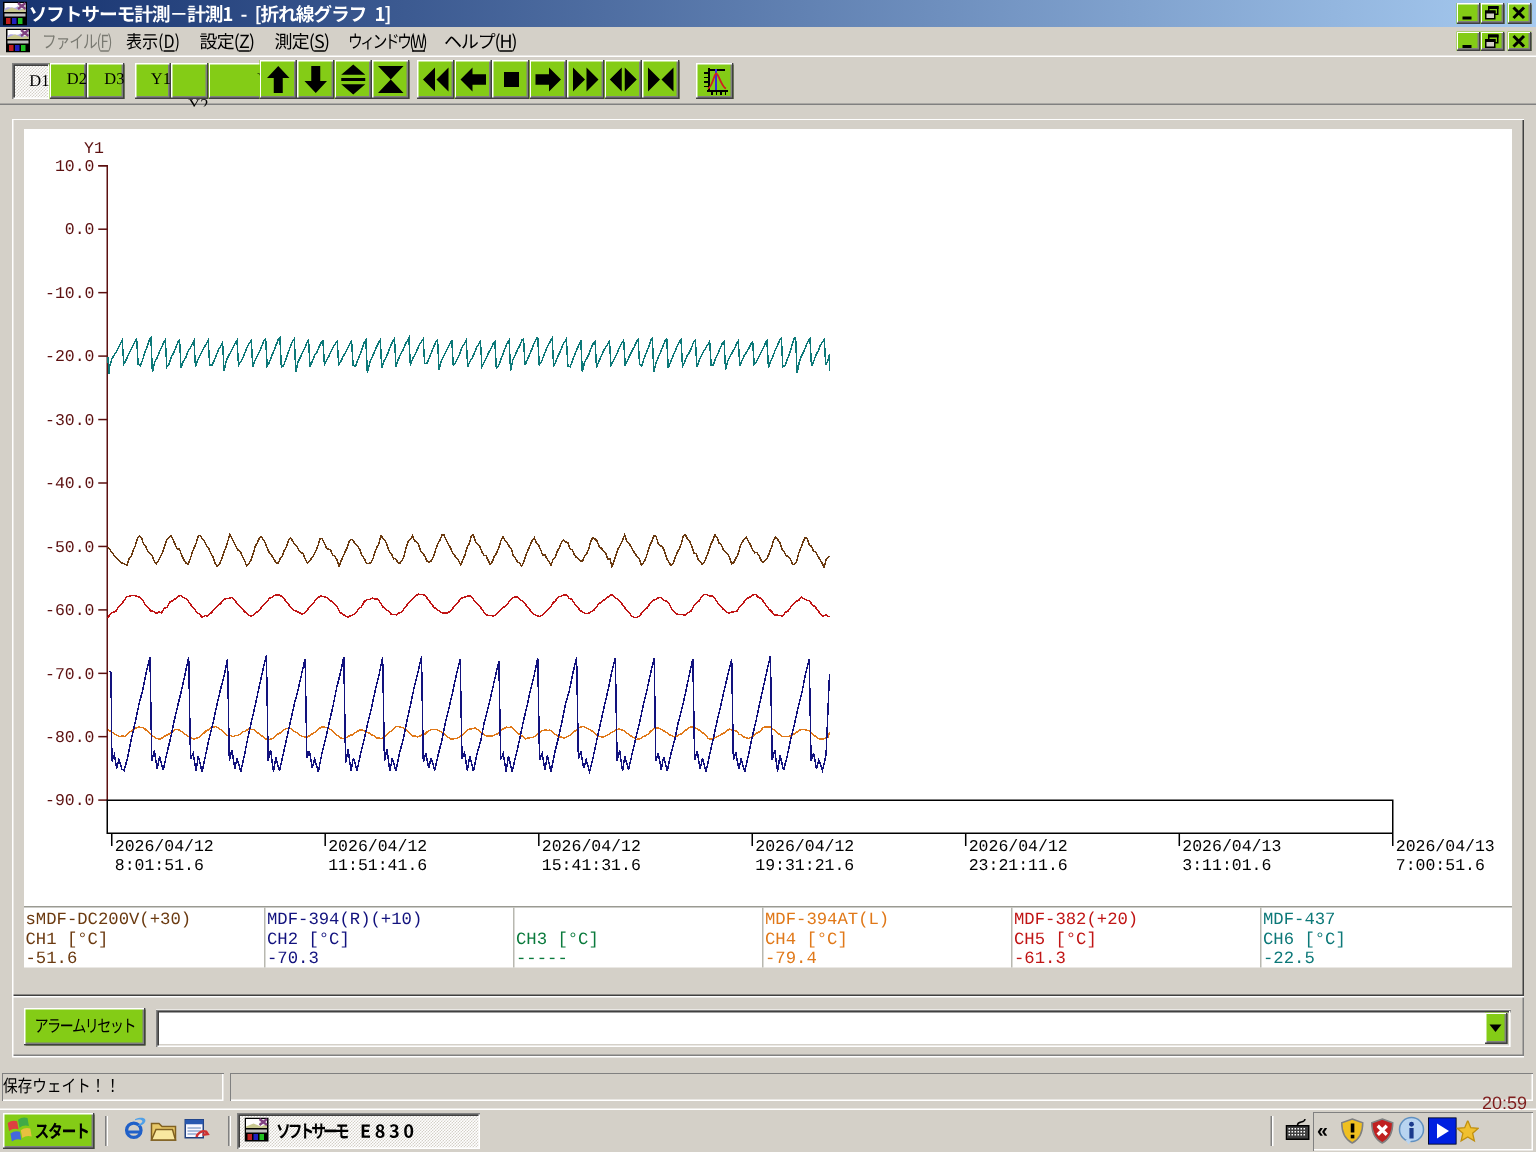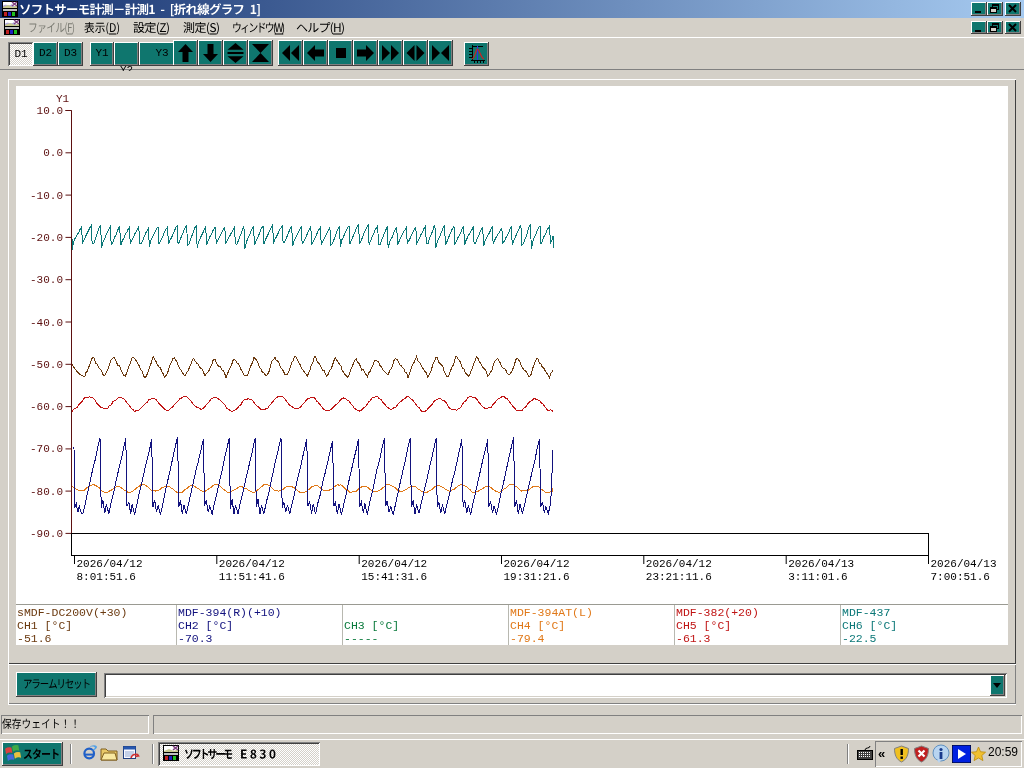--- a/index.html
+++ b/index.html
@@ -1,18 +1,18 @@
 <!DOCTYPE html>
 <html><head><meta charset="utf-8"><style>
 *{margin:0;padding:0;box-sizing:border-box}
 body{width:1024px;height:768px;overflow:hidden;background:#d4d0c8;font-family:"Liberation Sans",sans-serif;position:relative}
 .abs{position:absolute}
-.raised2{background:#0f766e;box-shadow:inset -1px -1px 0 #404040,inset 1px 1px 0 #fff,inset -2px -2px 0 #808080}
+.raised2{background:#84cc16;box-shadow:inset -1px -1px 0 #404040,inset 1px 1px 0 #fff,inset -2px -2px 0 #808080}
 .pressed{box-shadow:inset 1px 1px 0 #808080,inset -1px -1px 0 #fff,inset 2px 2px 0 #404040;background:#fff;background-image:linear-gradient(45deg,#d4d0c8 25%,transparent 25%,transparent 75%,#d4d0c8 75%),linear-gradient(45deg,#d4d0c8 25%,transparent 25%,transparent 75%,#d4d0c8 75%);background-size:2px 2px;background-position:0 0,1px 1px}
-.btnlbl{font-size:11px;color:#000;text-align:center;font-family:Liberation Mono, monospace}
+.btnlbl{font-size:11px;color:#000;text-align:right;font-family:Liberation Serif, serif}
 svg{display:block}
 text.ax{font:11px "Liberation Mono",monospace;fill:#5c1010}
 text.dt{font:11px "Liberation Mono",monospace;fill:#000}
 text.lg{font:11.5px "Liberation Mono",monospace}
 </style></head><body>
 <div class="abs" style="left:0;top:0;width:1024px;height:18px;background:linear-gradient(90deg,#16326f,#a6caf0)">
 <svg class="abs" style="left:0;top:0" width="560" height="18">
       <path d="M22.05 13.275 23.5375 14.55C25.5125 13.5875 26.9 12.225 27.875 10.7125C28.7875 9.3125 29.2875 7.7875 29.6125 6.324999999999999C29.700000000000003 5.9625 29.8375 5.35 29.9875 4.862499999999999L27.9625 4.5875C27.975 4.9 27.925 5.525 27.8 6.1C27.6 7.125 27.25 8.5375 26.325 9.875C25.425 11.1875 24.075 12.425 22.05 13.275ZM21.7875 4.65 20.1875 5.475C20.7625 6.2749999999999995 21.675 7.9125 22.3 9.25L23.95 8.3125C23.4875 7.4375 22.4125 5.525 21.7875 4.65Z M41.859375 5.674999999999999 40.621875 4.887499999999999C40.296875 4.975 39.896875 4.987499999999999 39.646875 4.987499999999999C38.946875000000006 4.987499999999999 34.796875 4.987499999999999 33.871875 4.987499999999999C33.459375 4.987499999999999 32.746875 4.924999999999999 32.371875 4.887499999999999V6.6499999999999995C32.696875000000006 6.625 33.296875 6.6 33.859375 6.6C34.796875 6.6 38.934375 6.6 39.684375 6.6C39.521875 7.6625 39.046875 9.087499999999999 38.221875000000004 10.125C37.209375 11.3875 35.796875 12.475 33.321875000000006 13.0625L34.684375 14.55C36.909375000000004 13.8375 38.571875000000006 12.6 39.709375 11.1C40.746875 9.712499999999999 41.296875 7.7749999999999995 41.584375 6.55C41.646875 6.2875 41.746875 5.924999999999999 41.859375 5.674999999999999Z M46.41875 12.8C46.41875 13.3 46.368750000000006 14.05 46.29375 14.55H48.243750000000006C48.19375000000001 14.0375 48.13125000000001 13.1625 48.13125000000001 12.8V9.2625C49.48125 9.725 51.35625 10.45 52.643750000000004 11.125L53.35625 9.399999999999999C52.206250000000004 8.837499999999999 49.806250000000006 7.949999999999999 48.13125000000001 7.4624999999999995V5.612499999999999C48.13125000000001 5.1 48.19375000000001 4.549999999999999 48.243750000000006 4.112499999999999H46.29375C46.38125000000001 4.549999999999999 46.41875 5.174999999999999 46.41875 5.612499999999999C46.41875 6.675 46.41875 11.85 46.41875 12.8Z M54.96562500000001 6.4125V8.1125C55.24062500000001 8.087499999999999 55.69062500000001 8.0625 56.31562500000001 8.0625H57.37812500000001V9.7625C57.37812500000001 10.325 57.34062500000001 10.825 57.30312500000001 11.075H59.05312500000001C59.040625000000006 10.825 59.00312500000001 10.3125 59.00312500000001 9.7625V8.0625H61.96562500000001V8.5375C61.96562500000001 11.6125 60.90312500000001 12.6875 58.49062500000001 13.525L59.82812500000001 14.7875C62.84062500000001 13.4625 63.59062500000001 11.575 63.59062500000001 8.475V8.0625H64.51562500000001C65.17812500000001 8.0625 65.61562500000001 8.075 65.89062500000001 8.1V6.4375C65.55312500000001 6.5 65.17812500000001 6.5249999999999995 64.51562500000001 6.5249999999999995H63.59062500000001V5.2125C63.59062500000001 4.7125 63.64062500000001 4.299999999999999 63.665625000000006 4.049999999999999H61.89062500000001C61.92812500000001 4.299999999999999 61.96562500000001 4.7125 61.96562500000001 5.2125V6.5249999999999995H59.00312500000001V5.2875C59.00312500000001 4.799999999999999 59.040625000000006 4.399999999999999 59.07812500000001 4.1625H57.30312500000001C57.34062500000001 4.5375 57.37812500000001 4.924999999999999 57.37812500000001 5.2875V6.5249999999999995H56.31562500000001C55.69062500000001 6.5249999999999995 55.17812500000001 6.449999999999999 54.96562500000001 6.4125Z M67.13750000000002 8.212499999999999V10.175C67.60000000000001 10.15 68.43750000000001 10.1125 69.15 10.1125C70.61250000000001 10.1125 74.73750000000001 10.1125 75.86250000000001 10.1125C76.38750000000002 10.1125 77.025 10.1625 77.32500000000002 10.175V8.212499999999999C77.00000000000001 8.2375 76.45000000000002 8.2875 75.86250000000001 8.2875C74.73750000000001 8.2875 70.62500000000001 8.2875 69.15 8.2875C68.50000000000001 8.2875 67.5875 8.25 67.13750000000002 8.212499999999999Z M79.05937500000002 8.399999999999999V10.0375C79.43437500000002 10.0125 80.05937500000002 9.975 80.42187500000001 9.975H82.45937500000001V12.3875C82.45937500000001 13.65 83.02187500000001 14.4375 85.30937500000002 14.4375C86.48437500000001 14.4375 87.89687500000002 14.3875 88.70937500000002 14.3375L88.82187500000002 12.65C87.82187500000002 12.75 86.70937500000001 12.825 85.59687500000001 12.825C84.59687500000001 12.825 84.17187500000001 12.575 84.17187500000001 11.8875V9.975H87.98437500000001C88.25937500000002 9.975 88.82187500000002 9.975 89.17187500000001 10.0125L89.15937500000001 8.4125C88.83437500000002 8.4375 88.20937500000002 8.462499999999999 87.94687500000002 8.462499999999999H84.17187500000001V6.3374999999999995H87.10937500000001C87.55937500000002 6.3374999999999995 87.90937500000001 6.3625 88.23437500000001 6.375V4.8125C87.93437500000002 4.85 87.53437500000001 4.875 87.10937500000001 4.875C86.00937500000002 4.875 82.15937500000001 4.875 81.09687500000001 4.875C80.64687500000001 4.875 80.24687500000002 4.8375 79.88437500000002 4.8125V6.375C80.24687500000002 6.35 80.64687500000001 6.3374999999999995 81.09687500000001 6.3374999999999995H82.45937500000001V8.462499999999999H80.42187500000001C80.03437500000001 8.462499999999999 79.40937500000001 8.425 79.05937500000002 8.399999999999999Z M90.46875000000001 7.2124999999999995V8.35H94.50625000000002V7.2124999999999995ZM90.54375000000002 3.7749999999999986V4.9H94.51875000000001V3.7749999999999986ZM90.46875000000001 8.925V10.05H94.50625000000002V8.925ZM89.85625000000002 5.449999999999999V6.637499999999999H94.99375000000002V5.449999999999999ZM97.58125000000001 3.4375V7.5874999999999995H94.94375000000002V9.075H97.58125000000001V15.125H99.09375000000001V9.075H101.71875000000001V7.5874999999999995H99.09375000000001V3.4375ZM90.43125000000002 10.65V14.95H91.73125000000002V14.4625H94.46875000000001V10.65ZM91.73125000000002 11.8375H93.14375000000001V13.275H91.73125000000002Z M106.32812500000001 7.425H107.55312500000002V8.4875H106.32812500000001ZM106.32812500000001 9.6875H107.55312500000002V10.7625H106.32812500000001ZM106.32812500000001 5.174999999999999H107.55312500000002V6.225H106.32812500000001ZM105.40312500000002 12.175C105.07812500000001 12.9875 104.50312500000003 13.8375 103.90312500000002 14.3875C104.24062500000002 14.5625 104.80312500000002 14.9375 105.07812500000001 15.1625C105.69062500000003 14.525 106.36562500000002 13.5 106.76562500000001 12.55ZM111.55312500000002 3.375V13.4375C111.55312500000002 13.625 111.49062500000002 13.6875 111.29062500000002 13.7C111.09062500000002 13.7 110.47812500000002 13.7 109.84062500000002 13.675C110.02812500000002 14.0875 110.21562500000002 14.725 110.26562500000001 15.1125C111.24062500000002 15.1125 111.90312500000002 15.0625 112.34062500000002 14.825C112.77812500000002 14.6 112.91562500000002 14.2 112.91562500000002 13.4375V3.375ZM109.49062500000002 4.6625V11.9125H110.77812500000002V4.6625ZM102.05312500000002 4.574999999999999C102.74062500000002 4.9125 103.61562500000002 5.4625 104.00312500000003 5.862499999999999L104.90312500000002 4.6625C104.46562500000002 4.262499999999999 103.59062500000002 3.7749999999999986 102.90312500000002 3.487499999999999ZM101.57812500000001 7.925C102.26562500000001 8.225 103.12812500000003 8.75 103.54062500000002 9.125L104.41562500000002 7.9125C103.97812500000002 7.5375 103.09062500000002 7.0874999999999995 102.40312500000002 6.8125ZM101.79062500000002 14.225 103.14062500000001 14.9875C103.66562500000002 13.7625 104.20312500000001 12.3125 104.62812500000003 10.9625L103.41562500000002 10.1875C102.92812500000002 11.65 102.26562500000001 13.2375 101.79062500000002 14.225ZM107.17812500000002 12.7C107.64062500000001 13.3125 108.20312500000001 14.175 108.44062500000003 14.7L109.64062500000001 13.9875C109.37812500000003 13.4625 108.77812500000002 12.65 108.31562500000003 12.0625ZM105.06562500000003 3.875V12.0625H108.86562500000002V3.875Z M123.66250000000002 8.625H114.78750000000002V9.899999999999999H123.66250000000002Z M125.70937500000002 7.2124999999999995V8.35H129.74687500000002V7.2124999999999995ZM125.78437500000003 3.7749999999999986V4.9H129.75937500000003V3.7749999999999986ZM125.70937500000002 8.925V10.05H129.74687500000002V8.925ZM125.09687500000003 5.449999999999999V6.637499999999999H130.23437500000003V5.449999999999999ZM132.82187500000003 3.4375V7.5874999999999995H130.18437500000002V9.075H132.82187500000003V15.125H134.33437500000002V9.075H136.95937500000002V7.5874999999999995H134.33437500000002V3.4375ZM125.67187500000003 10.65V14.95H126.97187500000003V14.4625H129.70937500000002V10.65ZM126.97187500000003 11.8375H128.38437500000003V13.275H126.97187500000003Z M141.56875000000002 7.425H142.79375000000002V8.4875H141.56875000000002ZM141.56875000000002 9.6875H142.79375000000002V10.7625H141.56875000000002ZM141.56875000000002 5.174999999999999H142.79375000000002V6.225H141.56875000000002ZM140.64375000000004 12.175C140.31875000000002 12.9875 139.74375000000003 13.8375 139.14375000000004 14.3875C139.48125000000002 14.5625 140.04375000000002 14.9375 140.31875000000002 15.1625C140.93125000000003 14.525 141.60625000000002 13.5 142.00625000000002 12.55ZM146.79375000000002 3.375V13.4375C146.79375000000002 13.625 146.73125000000002 13.6875 146.53125000000003 13.7C146.33125000000004 13.7 145.71875000000003 13.7 145.08125000000004 13.675C145.26875000000004 14.0875 145.45625000000004 14.725 145.50625000000002 15.1125C146.48125000000002 15.1125 147.14375000000004 15.0625 147.58125000000004 14.825C148.01875000000004 14.6 148.15625000000003 14.2 148.15625000000003 13.4375V3.375ZM144.73125000000002 4.6625V11.9125H146.01875000000004V4.6625ZM137.29375000000002 4.574999999999999C137.98125000000002 4.9125 138.85625000000002 5.4625 139.24375000000003 5.862499999999999L140.14375000000004 4.6625C139.70625000000004 4.262499999999999 138.83125000000004 3.7749999999999986 138.14375000000004 3.487499999999999ZM136.81875000000002 7.925C137.50625000000002 8.225 138.36875000000003 8.75 138.78125000000003 9.125L139.65625000000003 7.9125C139.21875000000003 7.5375 138.33125000000004 7.0874999999999995 137.64375000000004 6.8125ZM137.03125000000003 14.225 138.38125000000002 14.9875C138.90625000000003 13.7625 139.44375000000002 12.3125 139.86875000000003 10.9625L138.65625000000003 10.1875C138.16875000000002 11.65 137.50625000000002 13.2375 137.03125000000003 14.225ZM142.41875000000002 12.7C142.88125000000002 13.3125 143.44375000000002 14.175 143.68125000000003 14.7L144.88125000000002 13.9875C144.61875000000003 13.4625 144.01875000000004 12.65 143.55625000000003 12.0625ZM140.30625000000003 3.875V12.0625H144.10625000000002V3.875Z M149.24062500000002 14.0H154.80312500000002V12.5H153.065625V4.737499999999999H151.70312500000003C151.11562500000002 5.112499999999999 150.49062500000002 5.35 149.55312500000002 5.512499999999999V6.6625H151.24062500000002V12.5H149.24062500000002Z M160.946875 11.0875H164.359375V9.7625H160.946875Z M170.96562499999996 16.15H173.82812499999997V15.175H172.34062499999996V4.949999999999999H173.82812499999997V3.9624999999999986H170.96562499999996Z M179.23749999999998 4.3125V8.462499999999999C179.23749999999998 10.2375 179.1 12.4625 177.64999999999998 14.0125C178.0125 14.2125 178.56249999999997 14.7375 178.7625 15.075C180.35 13.4375 180.68749999999997 10.9 180.725 9.0125H182.52499999999998V15.1125H184.0125V9.0125H185.77499999999998V7.5874999999999995H180.73749999999998V5.737499999999999C182.33749999999998 5.5 184.1 5.112499999999999 185.46249999999998 4.625L184.33749999999998 3.424999999999999C183.39999999999998 3.8249999999999993 181.98749999999998 4.199999999999999 180.58749999999998 4.475ZM175.71249999999998 3.375V5.737499999999999H174.1375V7.125H175.71249999999998V9.35L173.92499999999998 9.7625L174.2875 11.2L175.71249999999998 10.825V13.5125C175.71249999999998 13.6875 175.6375 13.7375 175.475 13.75C175.31249999999997 13.75 174.7875 13.75 174.31249999999997 13.725C174.48749999999998 14.1125 174.67499999999998 14.725 174.725 15.1C175.61249999999998 15.1 176.21249999999998 15.0625 176.62499999999997 14.8375C177.04999999999998 14.6 177.18749999999997 14.2375 177.18749999999997 13.5V10.4375L178.6375 10.0375L178.46249999999998 8.6625L177.18749999999997 8.9875V7.125H178.45V5.737499999999999H177.18749999999997V3.375Z M188.82187499999998 4.987499999999999 188.77187499999997 5.949999999999999C188.23437499999997 6.0249999999999995 187.68437499999996 6.0874999999999995 187.32187499999998 6.1125C186.88437499999998 6.137499999999999 186.59687499999998 6.137499999999999 186.23437499999997 6.125L186.39687499999997 7.725L188.67187499999997 7.425L188.60937499999997 8.3125C187.90937499999998 9.3625 186.64687499999997 11.0125 185.93437499999996 11.8875L186.92187499999997 13.25C187.35937499999997 12.6625 187.97187499999998 11.75 188.49687499999996 10.9625L188.44687499999998 13.7125C188.44687499999998 13.9125 188.43437499999996 14.35 188.40937499999998 14.6375H190.13437499999998C190.09687499999998 14.35 190.05937499999996 13.9 190.04687499999997 13.675C189.97187499999998 12.5 189.97187499999998 11.45 189.97187499999998 10.425L189.99687499999996 9.4125C191.02187499999997 8.2875 192.37187499999996 7.137499999999999 193.29687499999997 7.137499999999999C193.82187499999998 7.137499999999999 194.14687499999997 7.449999999999999 194.14687499999997 8.0625C194.14687499999997 9.2 193.69687499999998 11.0375 193.69687499999998 12.4C193.69687499999998 13.6 194.32187499999998 14.275 195.25937499999998 14.275C196.27187499999997 14.275 197.03437499999998 13.8875 197.60937499999997 13.35L197.40937499999998 11.5875C196.83437499999997 12.1625 196.24687499999996 12.4875 195.78437499999998 12.4875C195.47187499999998 12.4875 195.30937499999996 12.25 195.30937499999996 11.925C195.30937499999996 10.6375 195.72187499999998 8.8 195.72187499999998 7.5C195.72187499999998 6.449999999999999 195.10937499999997 5.65 193.75937499999998 5.65C192.54687499999997 5.65 191.10937499999997 6.6625 190.12187499999996 7.5249999999999995L190.14687499999997 7.25C190.35937499999997 6.925 190.60937499999997 6.512499999999999 190.78437499999998 6.2875L190.32187499999998 5.6875C190.40937499999998 4.9125 190.52187499999997 4.274999999999999 190.59687499999998 3.924999999999999L188.77187499999997 3.862499999999999C188.83437499999997 4.25 188.82187499999998 4.625 188.82187499999998 4.987499999999999Z M203.99374999999995 7.5H207.35624999999996V8.1625H203.99374999999995ZM203.99374999999995 5.775H207.35624999999996V6.425H203.99374999999995ZM200.74374999999995 11.0C201.00624999999997 11.7 201.24374999999995 12.6 201.29374999999996 13.1875L202.40624999999997 12.8375C202.31874999999997 12.25 202.08124999999995 11.3625 201.78124999999997 10.6875ZM197.98124999999996 10.725C197.88124999999997 11.7875 197.69374999999997 12.9125 197.33124999999995 13.65C197.63124999999997 13.7625 198.18124999999995 14.0125 198.43124999999995 14.175C198.78124999999997 13.375 199.04374999999996 12.1375 199.18124999999995 10.9375ZM197.44374999999997 8.8625 197.59374999999997 10.1625 199.34374999999997 10.025V15.125H200.64374999999995V9.925L201.24374999999995 9.875C201.33124999999995 10.15 201.39374999999995 10.3875 201.43124999999995 10.6L202.31874999999997 10.2125V11.3875H203.51874999999995C203.10624999999996 12.3875 202.44374999999997 13.1625 201.60624999999996 13.6125C201.88124999999997 13.8125 202.34374999999997 14.325 202.53124999999997 14.6125C203.69374999999997 13.8875 204.61874999999995 12.575 205.06874999999997 10.675V13.675C205.06874999999997 13.8125 205.03124999999997 13.85 204.86874999999995 13.85C204.73124999999996 13.85 204.26874999999995 13.85 203.84374999999997 13.8375C203.99374999999995 14.2 204.15624999999997 14.7375 204.20624999999995 15.1125C204.96874999999997 15.1125 205.50624999999997 15.1 205.90624999999997 14.8875C206.30624999999995 14.6875 206.40624999999997 14.325 206.40624999999997 13.6875V12.2625C206.90624999999997 13.1875 207.61874999999995 14.0625 208.60624999999996 14.6C208.79374999999996 14.2375 209.23124999999996 13.6625 209.49374999999995 13.4C208.69374999999997 13.05 208.08124999999995 12.5125 207.60624999999996 11.8875C208.14374999999995 11.5 208.74374999999995 10.9875 209.31874999999997 10.5125L208.10624999999996 9.6125C207.81874999999997 9.9875 207.38124999999997 10.45 206.95624999999995 10.8625C206.71874999999997 10.3875 206.54374999999996 9.8875 206.40624999999997 9.4125V9.3125H208.76874999999995V4.625H206.18124999999995C206.36874999999995 4.3125 206.56874999999997 3.9624999999999986 206.74374999999995 3.612499999999999L205.04374999999996 3.362499999999999C204.94374999999997 3.737499999999999 204.78124999999997 4.199999999999999 204.60624999999996 4.625H202.64374999999995V9.3125H205.06874999999997V10.425L204.31874999999997 10.125L204.09374999999997 10.15H202.45624999999995L202.56874999999997 10.1C202.41874999999996 9.375 201.93124999999995 8.274999999999999 201.44374999999997 7.4375L200.39374999999995 7.8625C200.53124999999997 8.1125 200.66874999999996 8.3875 200.79374999999996 8.675L199.69374999999997 8.7375C200.49374999999995 7.7375 201.34374999999997 6.4875 202.04374999999996 5.424999999999999L200.81874999999997 4.875C200.51874999999995 5.487499999999999 200.11874999999995 6.199999999999999 199.68124999999995 6.9125C199.56874999999997 6.75 199.43124999999995 6.5874999999999995 199.29374999999996 6.4125C199.73124999999996 5.7125 200.25624999999997 4.7125 200.70624999999995 3.8499999999999996L199.40624999999997 3.3874999999999993C199.20624999999995 4.0375 198.85624999999996 4.875 198.50624999999997 5.574999999999999L198.21874999999997 5.299999999999999L197.48124999999996 6.3125C197.99374999999995 6.824999999999999 198.55624999999995 7.512499999999999 198.90624999999997 8.0625L198.35624999999996 8.8125Z M220.12812499999995 3.1999999999999993 219.14062499999994 3.5999999999999996C219.49062499999994 4.074999999999999 219.89062499999994 4.799999999999999 220.15312499999996 5.324999999999999L221.14062499999994 4.9C220.91562499999995 4.4625 220.45312499999994 3.6624999999999996 220.12812499999995 3.1999999999999993ZM215.70312499999994 4.5375 213.86562499999994 3.9375C213.75312499999995 4.362499999999999 213.49062499999994 4.9375 213.30312499999994 5.237499999999999C212.69062499999995 6.3125 211.59062499999996 7.9375 209.40312499999996 9.2625L210.80312499999994 10.3125C212.04062499999995 9.475 213.12812499999995 8.375 213.96562499999996 7.2875H217.47812499999995C217.27812499999996 8.212499999999999 216.55312499999994 9.725 215.70312499999994 10.6875C214.60312499999995 11.9375 213.21562499999996 13.025 210.66562499999995 13.7875L212.14062499999994 15.1125C214.49062499999994 14.175 215.99062499999994 13.0375 217.17812499999994 11.575C218.31562499999995 10.1875 219.02812499999996 8.524999999999999 219.36562499999994 7.4125C219.46562499999996 7.1 219.64062499999994 6.75 219.77812499999996 6.512499999999999L218.71562499999996 5.862499999999999L219.64062499999994 5.475C219.41562499999995 5.012499999999999 218.96562499999996 4.212499999999999 218.65312499999996 3.7624999999999993L217.66562499999995 4.1625C217.97812499999995 4.612499999999999 218.32812499999994 5.275 218.57812499999994 5.775L218.49062499999994 5.725C218.21562499999996 5.8125 217.79062499999995 5.875 217.40312499999996 5.875H214.90312499999996L214.94062499999995 5.8125C215.07812499999994 5.5375 215.40312499999996 4.975 215.70312499999994 4.5375Z M223.44999999999993 4.4125V6.0249999999999995C223.81249999999994 6.0 224.34999999999994 5.987499999999999 224.74999999999994 5.987499999999999C225.49999999999994 5.987499999999999 228.83749999999995 5.987499999999999 229.53749999999994 5.987499999999999C229.98749999999993 5.987499999999999 230.57499999999993 6.0 230.91249999999994 6.0249999999999995V4.4125C230.56249999999994 4.4625 229.94999999999993 4.475 229.56249999999994 4.475C228.83749999999995 4.475 225.53749999999994 4.475 224.74999999999994 4.475C224.32499999999993 4.475 223.79999999999993 4.4625 223.44999999999993 4.4125ZM231.96249999999995 8.0375 230.84999999999994 7.35C230.67499999999993 7.425 230.33749999999995 7.475 229.93749999999994 7.475C229.07499999999993 7.475 224.61249999999993 7.475 223.74999999999994 7.475C223.36249999999993 7.475 222.82499999999993 7.4375 222.29999999999993 7.3999999999999995V9.024999999999999C222.82499999999993 8.975 223.44999999999993 8.962499999999999 223.74999999999994 8.962499999999999C224.87499999999994 8.962499999999999 229.14999999999995 8.962499999999999 229.78749999999994 8.962499999999999C229.56249999999994 9.6625 229.17499999999993 10.4375 228.49999999999994 11.125C227.54999999999993 12.1 226.04999999999993 12.925 224.17499999999993 13.3125L225.41249999999994 14.725C227.01249999999993 14.275 228.61249999999993 13.425 229.87499999999994 12.025C230.81249999999994 10.9875 231.34999999999994 9.774999999999999 231.72499999999994 8.5625C231.77499999999995 8.425 231.87499999999994 8.2 231.96249999999995 8.0375Z M243.52187499999994 5.674999999999999 242.28437499999993 4.887499999999999C241.95937499999994 4.975 241.55937499999993 4.987499999999999 241.30937499999993 4.987499999999999C240.60937499999991 4.987499999999999 236.45937499999994 4.987499999999999 235.53437499999993 4.987499999999999C235.12187499999993 4.987499999999999 234.40937499999993 4.924999999999999 234.03437499999993 4.887499999999999V6.6499999999999995C234.35937499999991 6.625 234.95937499999994 6.6 235.52187499999994 6.6C236.45937499999994 6.6 240.59687499999993 6.6 241.34687499999993 6.6C241.18437499999993 7.6625 240.70937499999994 9.087499999999999 239.88437499999992 10.125C238.87187499999993 11.3875 237.45937499999994 12.475 234.98437499999991 13.0625L236.34687499999993 14.55C238.57187499999992 13.8375 240.23437499999991 12.6 241.37187499999993 11.1C242.40937499999993 9.712499999999999 242.95937499999994 7.7749999999999995 243.24687499999993 6.55C243.30937499999993 6.2875 243.40937499999993 5.924999999999999 243.52187499999994 5.674999999999999Z M250.6781249999999 14.0H256.2406249999999V12.5H254.5031249999999V4.737499999999999H253.14062499999991C252.5531249999999 5.112499999999999 251.9281249999999 5.35 250.9906249999999 5.512499999999999V6.6625H252.6781249999999V12.5H250.6781249999999Z M256.87499999999994 16.15H259.7249999999999V3.9624999999999986H256.87499999999994V4.949999999999999H258.3624999999999V15.175H256.87499999999994Z" fill="#fff"></path>
     </svg>
 </div>
@@ -346,12 +346,12 @@
 <path d="M6 16 L8 19 L10 16 Z" fill="#b8d4f0"></path>
 </svg>
 <svg class="abs" style="left:952px;top:745px" width="19" height="18">
 <rect x="0" y="0" width="19" height="18" fill="#0020e0"></rect>
 <rect x="0" y="0" width="19" height="18" fill="none" stroke="#000"></rect>
 <path d="M6 4 L14 9 L6 14 Z" fill="#fff"></path>
 </svg>
 <svg class="abs" style="left:971px;top:747px" width="15" height="15" viewBox="0 0 17 17">
 <path d="M8.5 0 L10.8 5.4 L16.5 5.9 L12.2 9.7 L13.5 15.4 L8.5 12.4 L3.5 15.4 L4.8 9.7 L0.5 5.9 L6.2 5.4 Z" fill="#f0c030" stroke="#c09010"></path>
 </svg>
-<div class="abs" style="left:988px;top:745px;font:12px 'Liberation Sans';color:#000000">20:59</div>
+<div class="abs" style="left:988px;top:728px;font:12px 'Liberation Sans';color:#7f1d1d">20:59</div>
 </body></html>

